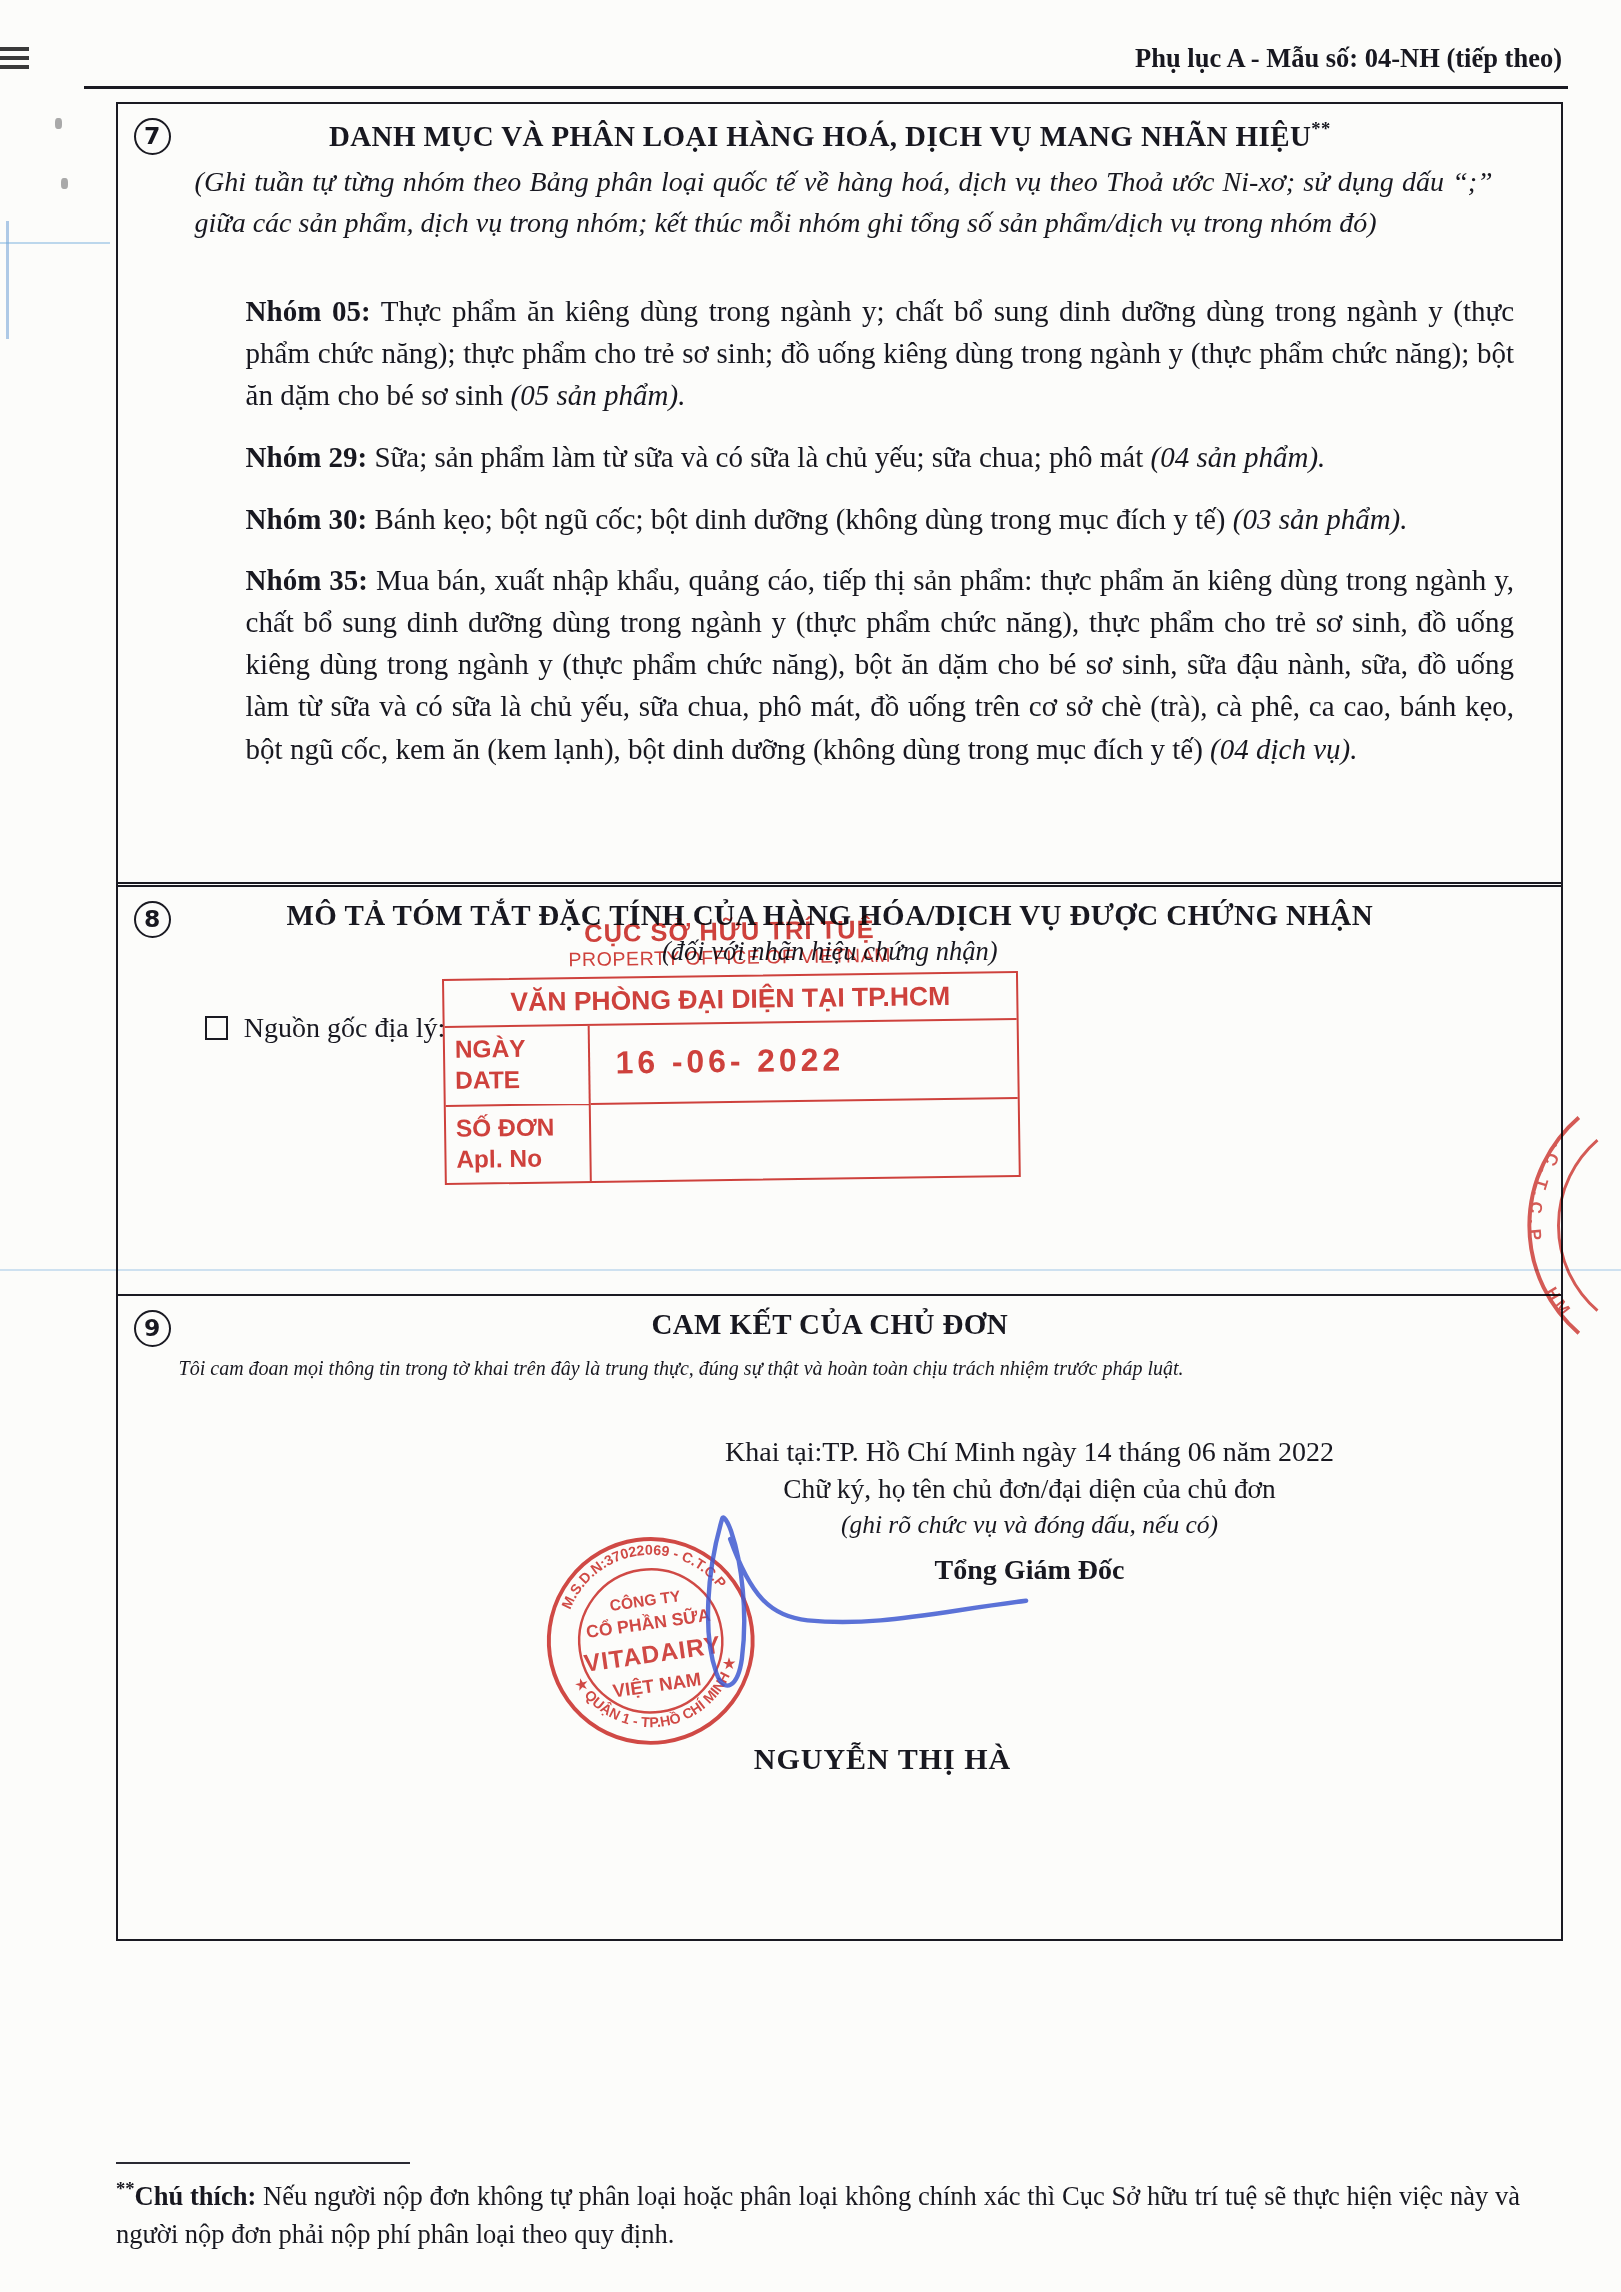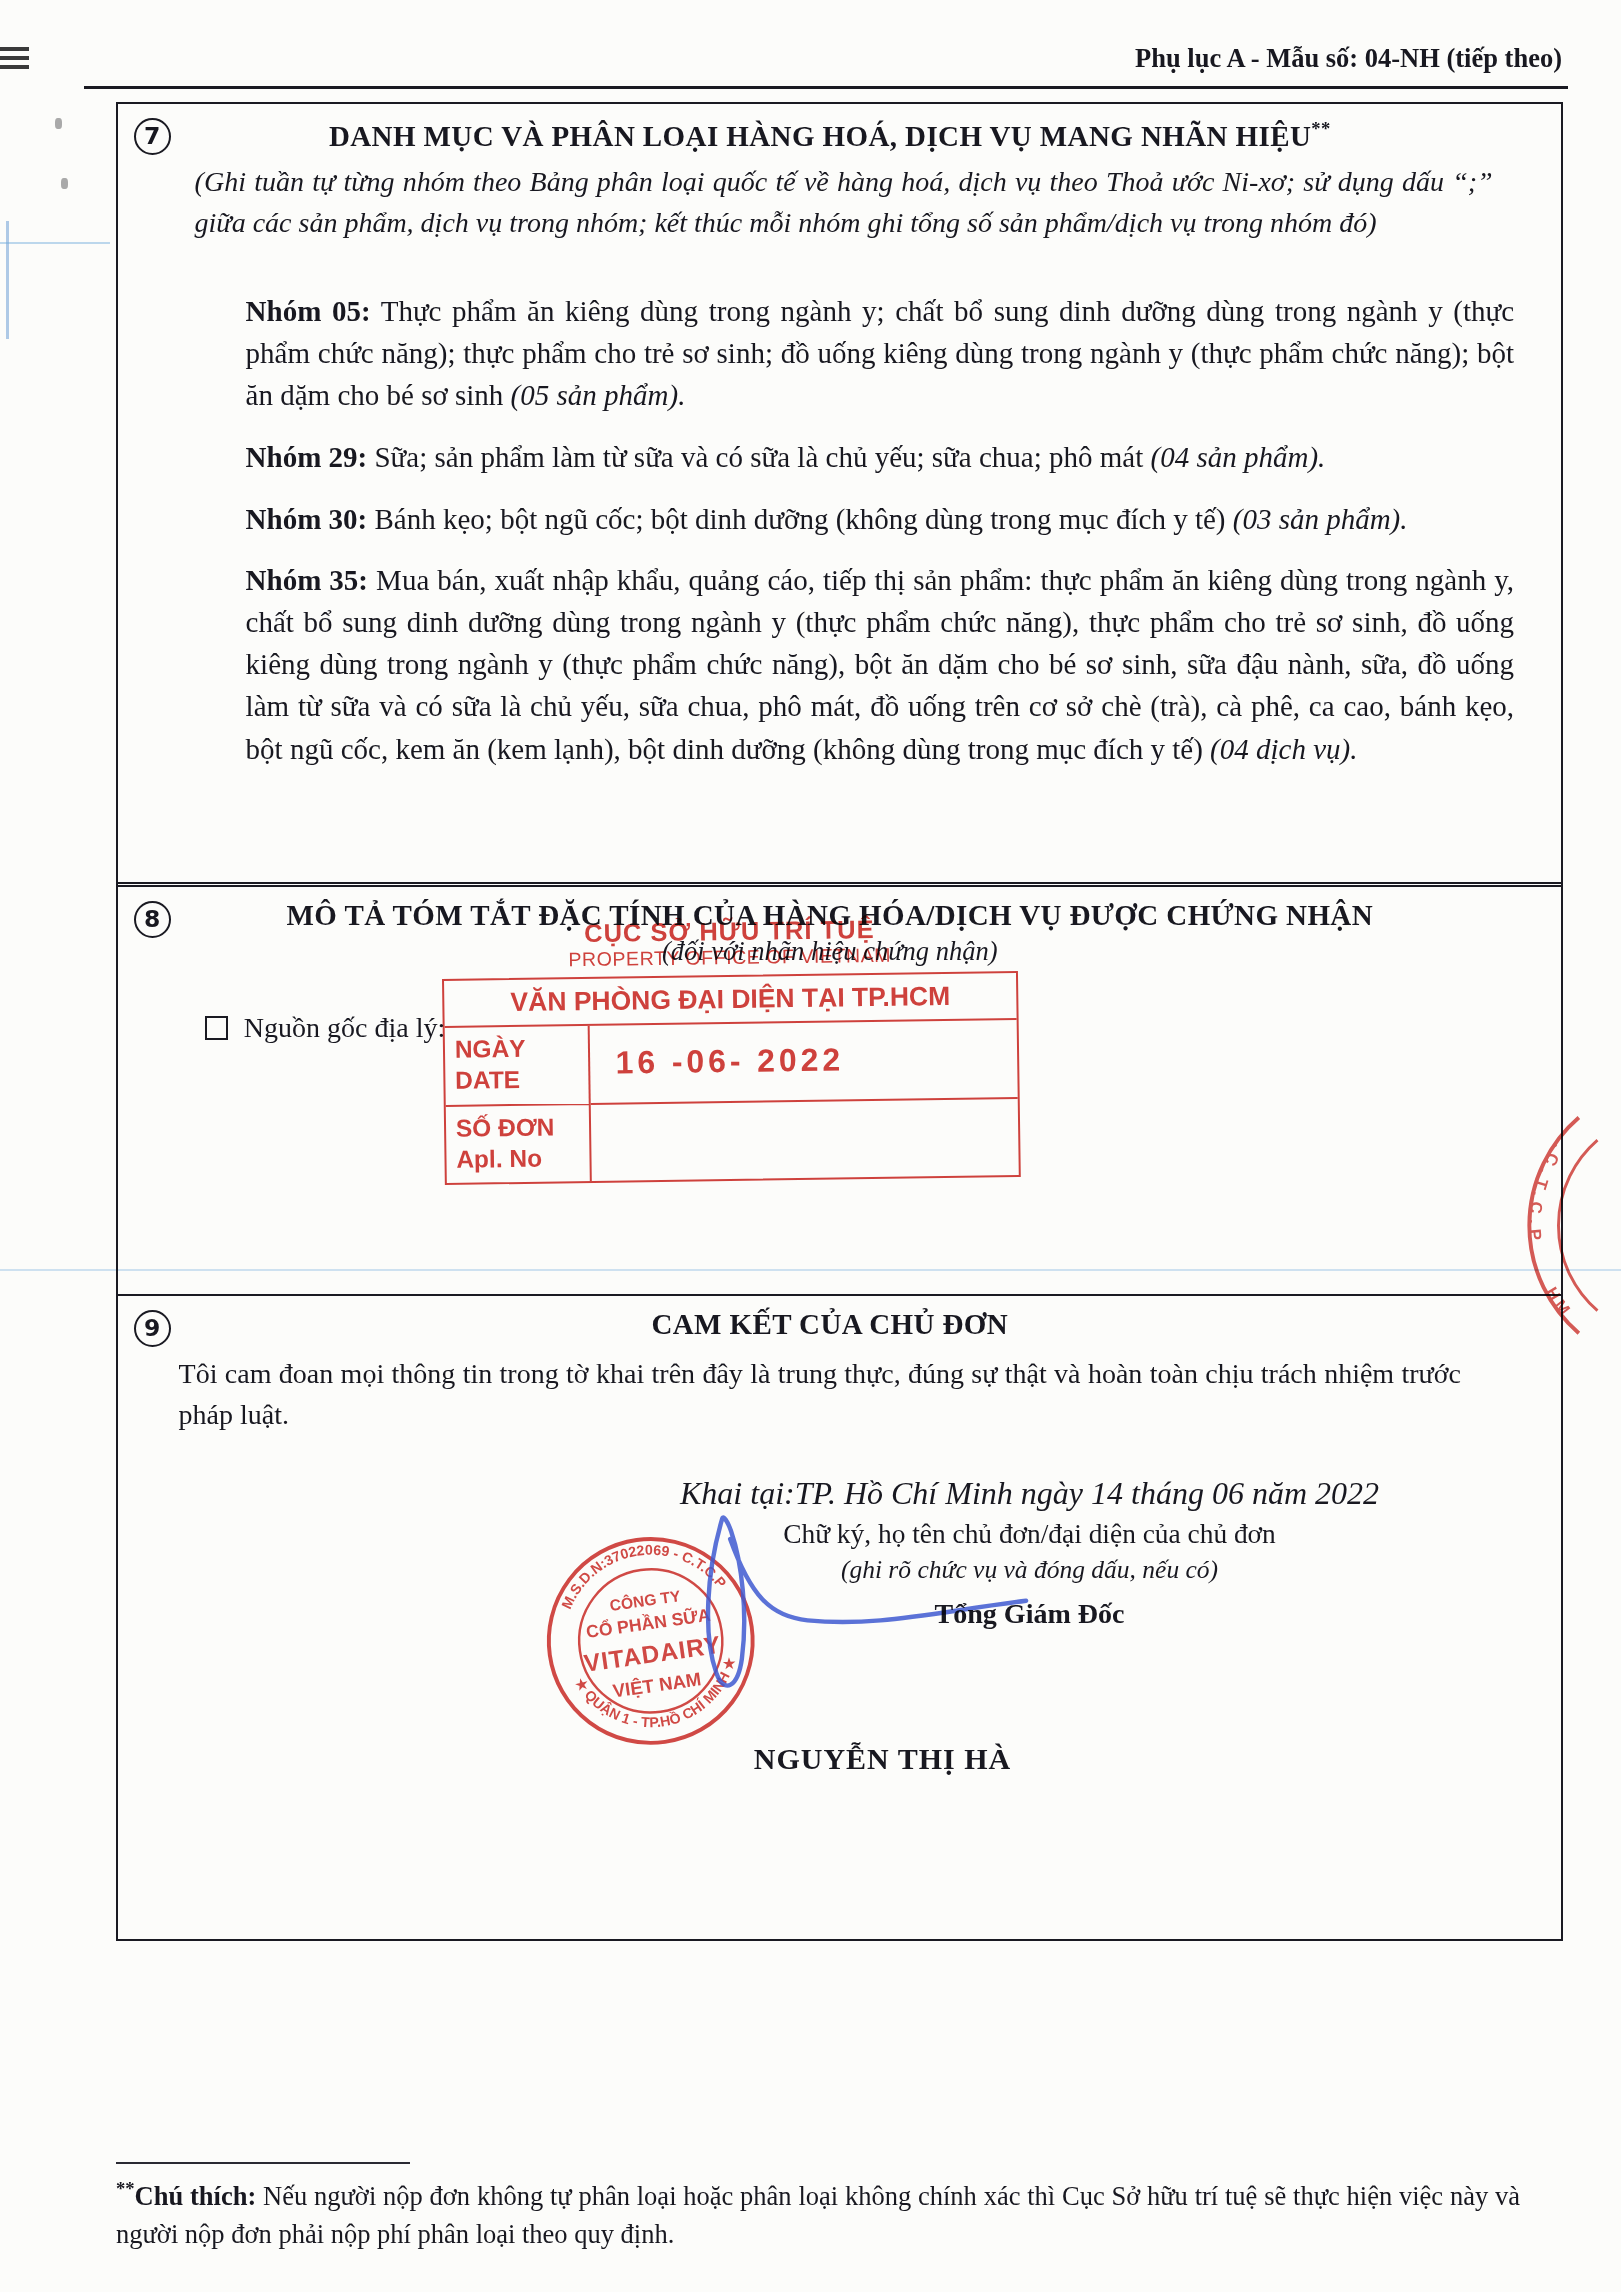--- a/index.html
+++ b/index.html
@@ -58,23 +58,23 @@
   .rs-h2 { text-align:center; font-size:19.6px; letter-spacing:0.5px; }
   .rs-table { border:2.9px solid currentColor; margin-top:5.9px; }
   .rs-office { border-bottom:2.9px solid currentColor; text-align:center; font-weight:bold; font-size:26.5px; padding:6.9px 3.9px; }
   .rs-grid { display:grid; grid-template-columns:145px 1fr; }
   .rs-cell { padding:7.8px 9.8px; min-height:74px; }
   .rs-label { border-right:2.9px solid currentColor; font-weight:bold; font-size:24.5px; line-height:1.25; }
   .rs-row2 { border-top:2.9px solid currentColor; }
   .rs-date { font-weight:bold; font-size:32px; letter-spacing:3.9px; padding-top:19.6px; padding-left:25.5px; }
 
   
-  .decl { font-size:28px; line-height:1.45; margin:13.7px 59px 0 39px; text-align:justify; }
+  .decl { font-style:italic; font-size:20px; line-height:1.45; margin:13.7px 59px 0 39px; text-align:justify; }
   .s9-right { position:absolute; left:490px; top:137px; width:843px; text-align:center; line-height:1.36; }
-  .khai { font-style:italic; font-size:32px;margin-top:39px; }
+  .khai { font-size:28px; }
   .sign-caption { font-size:27.4px; }
   .sign-note { font-style:italic; font-size:25.5px; }
   .signer-title { font-weight:bold; font-size:28px; margin-top:8px; }
   .signer-name { position:absolute; left:588px; top:446px; width:353px; text-align:center; font-weight:bold; font-size:30px; letter-spacing:1px; }
 
   
   .overlay-svg { position:absolute; left:0; top:0; width:1621px; height:2293px; z-index:7; pointer-events:none; mix-blend-mode:multiply; }
 
   
   .footnote-rule { position:absolute; left:116px; top:2162px; width:294px; height:2px; background:#2a2a33; }

